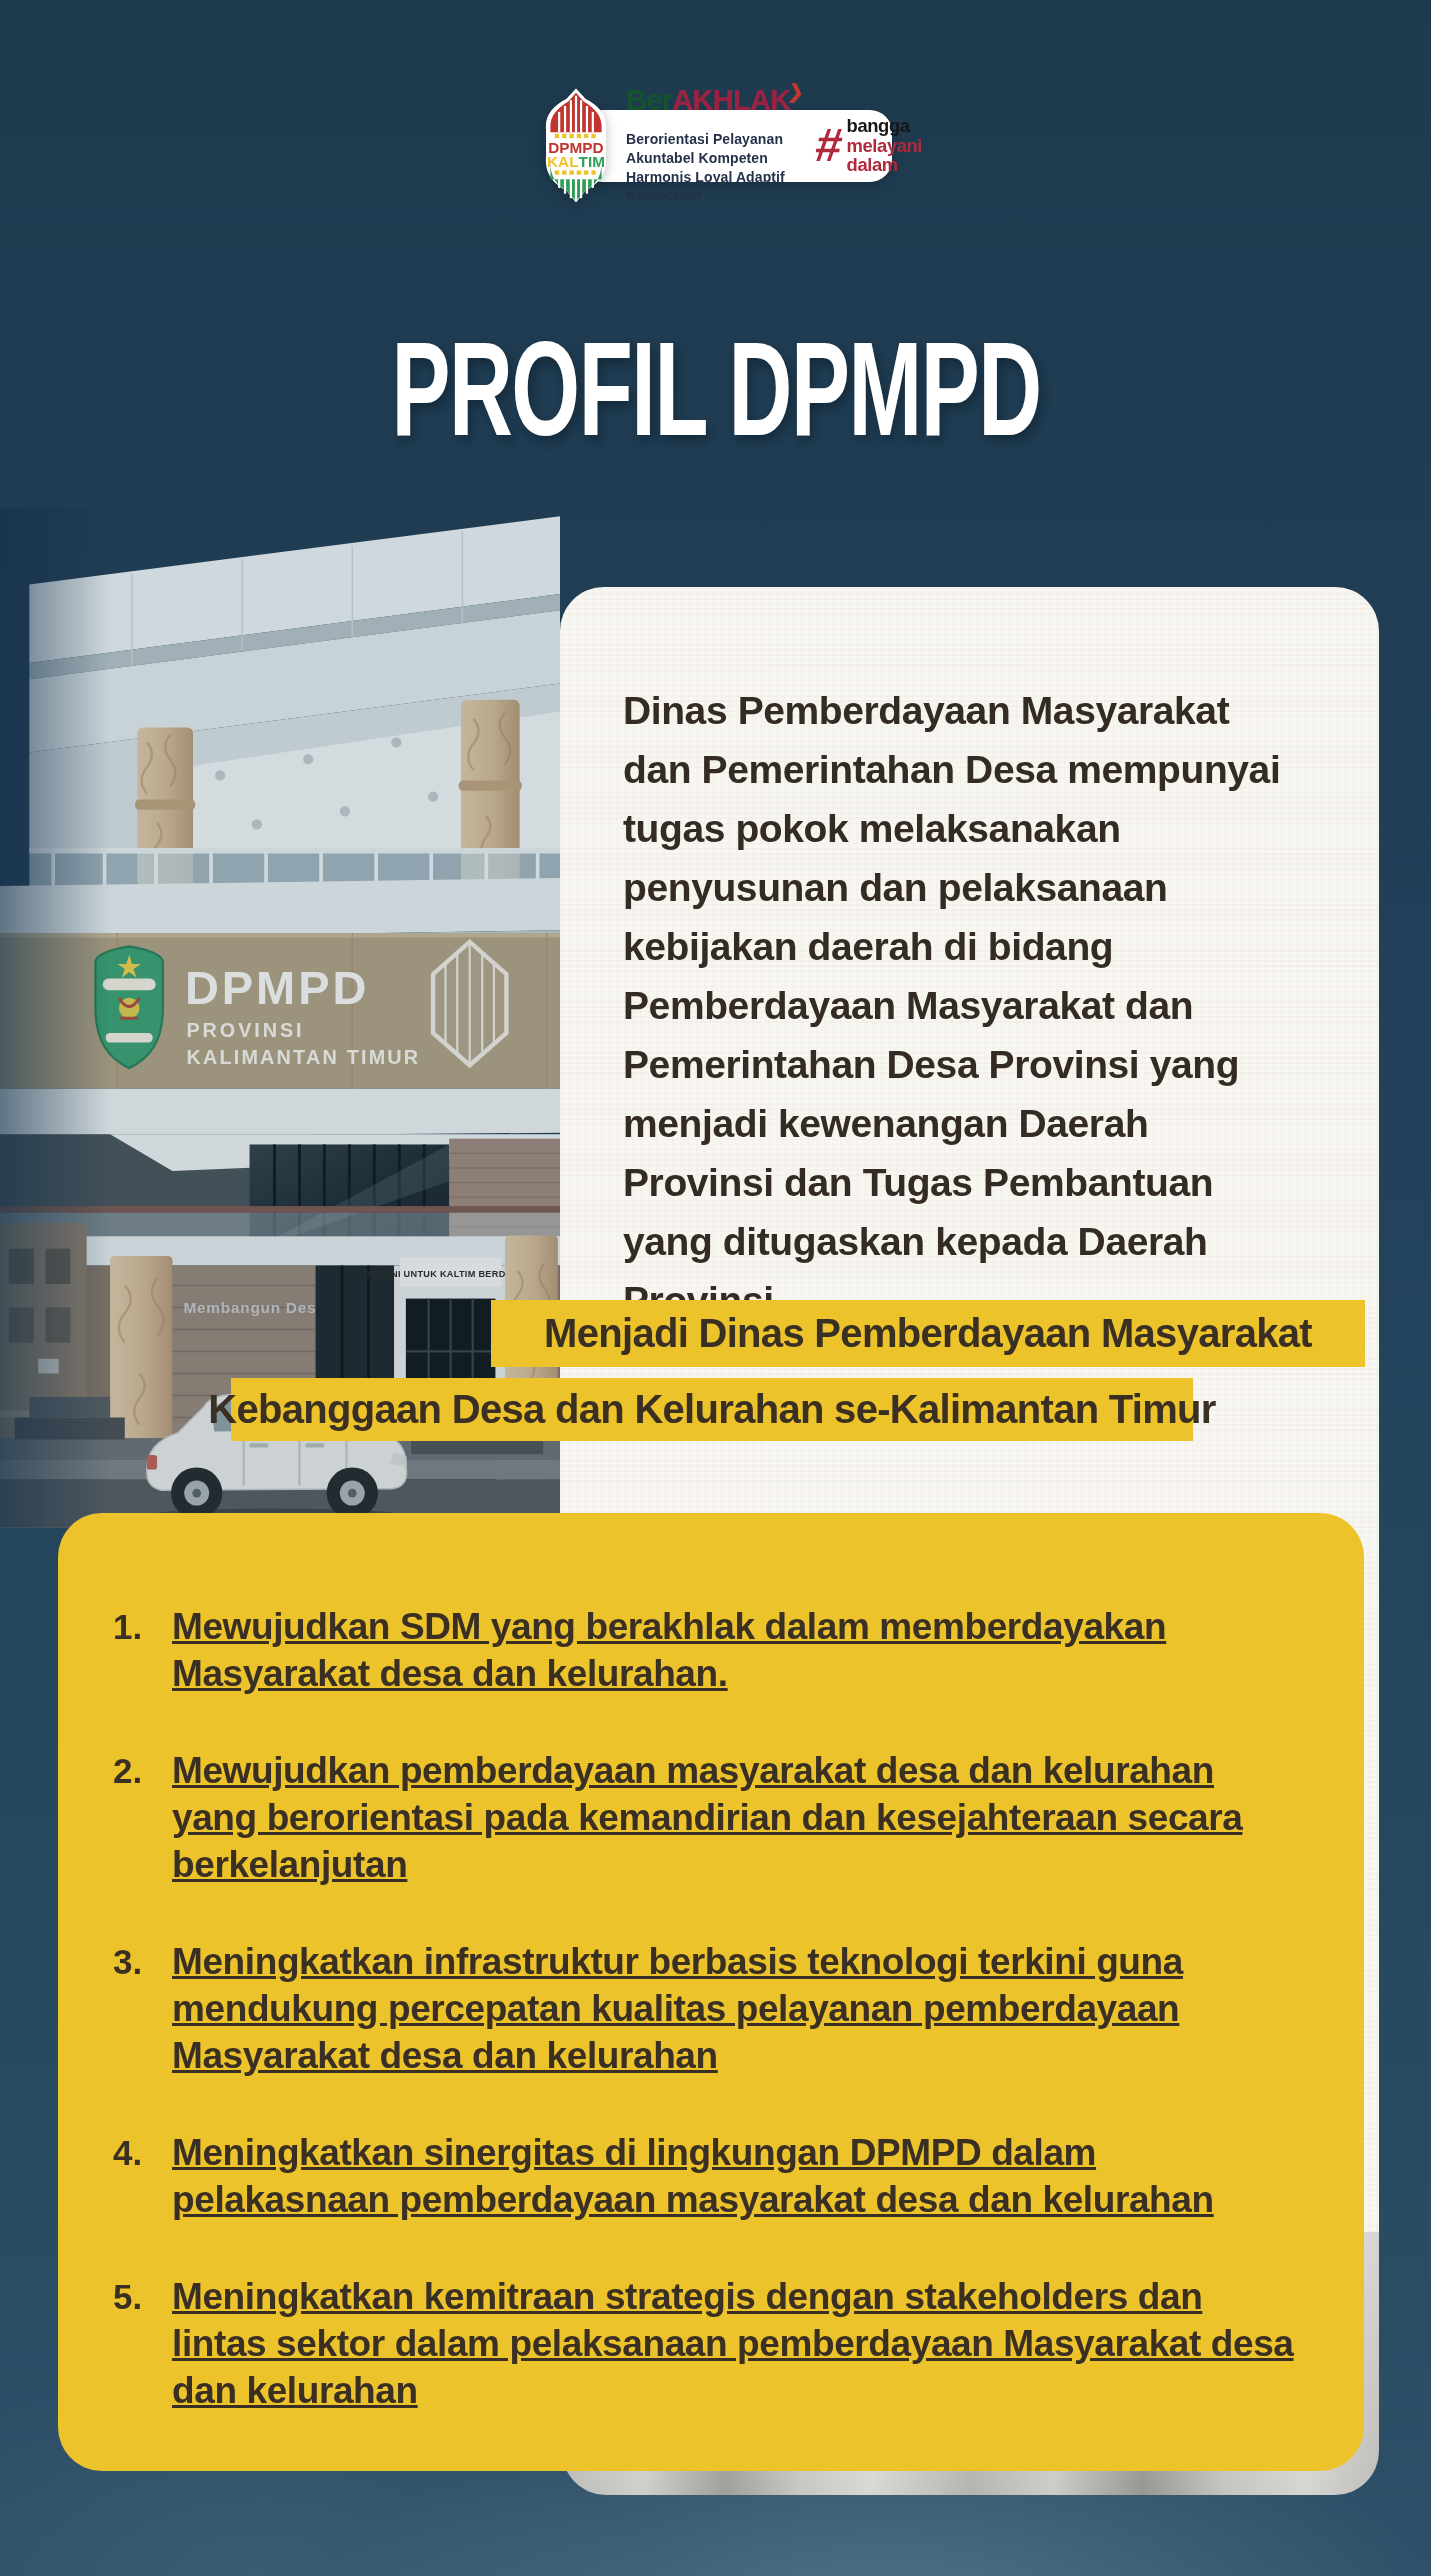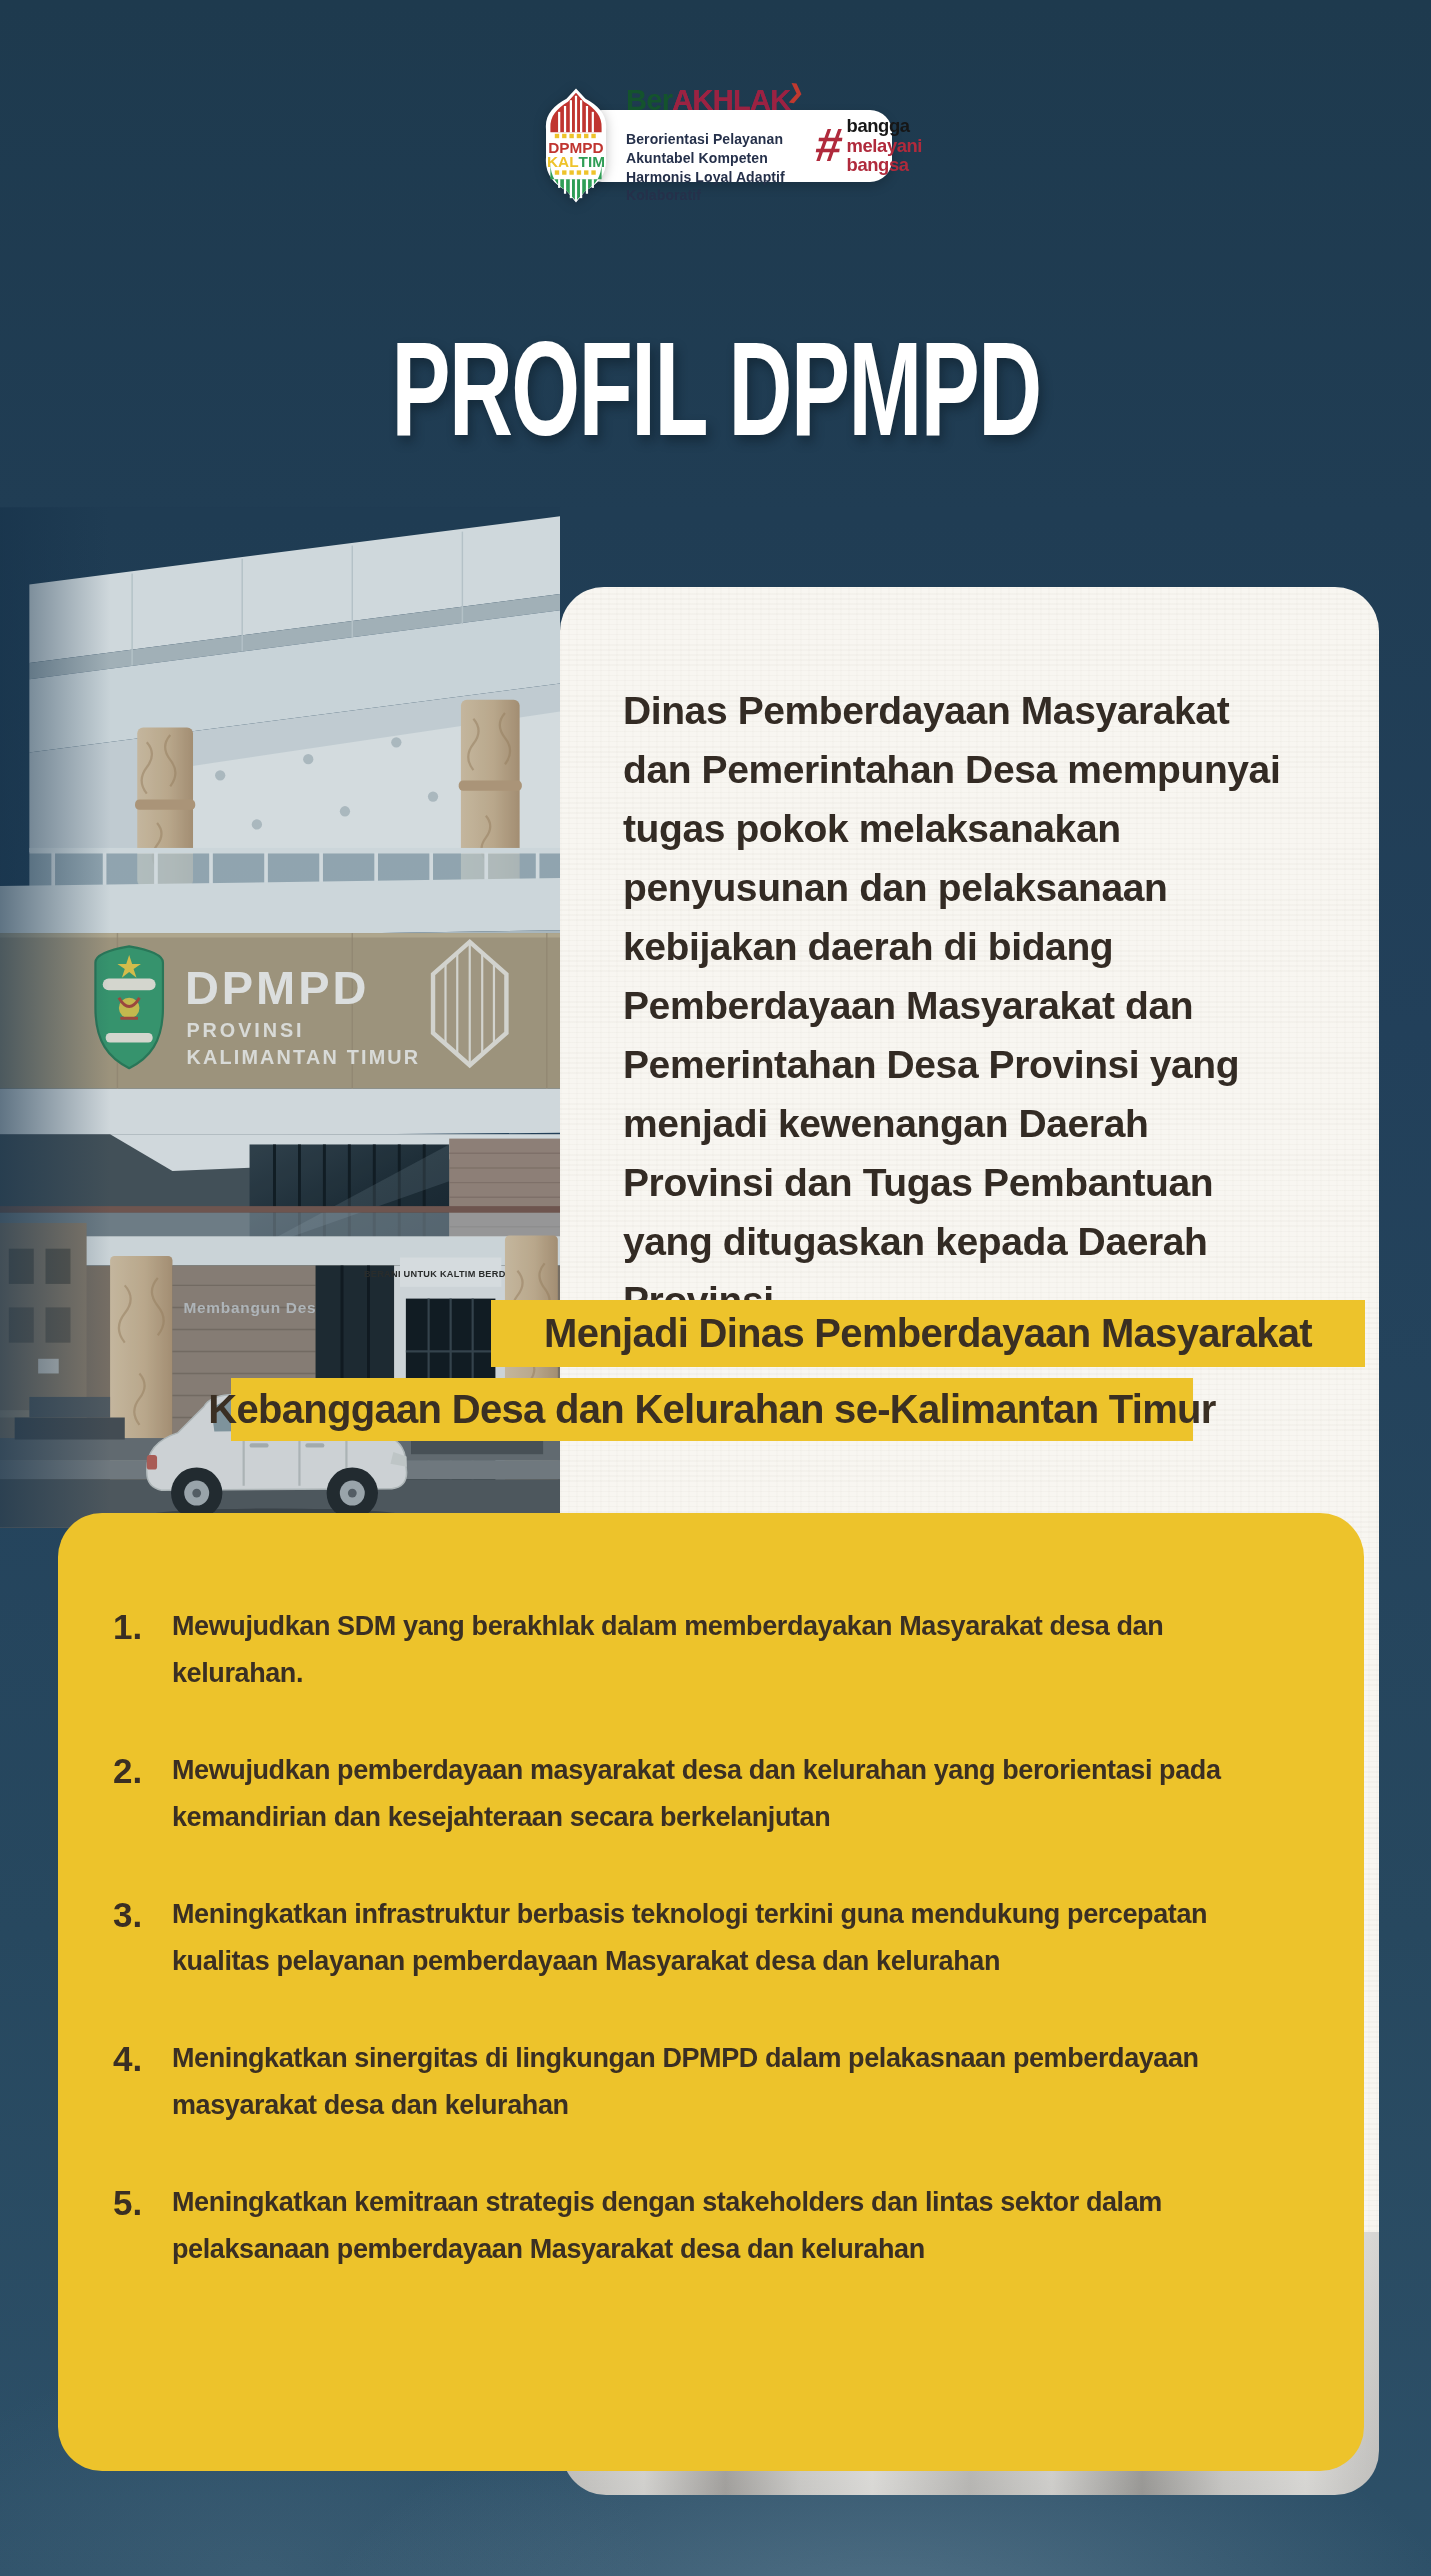--- a/index.html
+++ b/index.html
@@ -60,21 +60,21 @@
     color:#3a2f23; font-weight:800; font-size:40px; letter-spacing:-0.7px; white-space:nowrap; }
   .vision-bar.line1{ left:491px; top:1300px; width:874px; height:67px; }
   .vision-bar.line2{ left:231px; top:1378px; width:962px; height:63px; }
 
   
   .mission-card{ position:absolute; left:58px; top:1513px; width:1306px; height:958px;
     background:#edc32b; border-radius:44px; z-index:4; }
   .mission-list{ list-style:none; padding:90px 70px 0 55px; }
   .mission-list li{ display:flex; margin-bottom:50px; }
   .mission-list .num{ flex:0 0 59px; font-size:35px; font-weight:800; color:#3a2f23; line-height:47px; }
-  .mission-list .mtext{ flex:1; font-size:27px; font-weight:800; color:#3a2f23; line-height:47px; letter-spacing:-0.4px; }
+  .mission-list .mtext{ flex:1; font-size:37px; font-weight:800; color:#3a2f23; line-height:47px; letter-spacing:-0.4px;text-decoration:underline; }
 </style>
 </head>
 <body>
 
 <div class="poster">
 
   <div class="header-logos">
     <svg class="shield-logo" viewBox="0 0 98 160">
       <path d="M49,2 L62,16 C80,26 92,38 90,58 L90,96 C92,118 80,132 62,142 L49,158 L36,142 C18,132 6,118 8,96 L8,58 C6,38 18,26 36,16 Z" fill="#ffffff"></path>
       <g>
@@ -131,21 +131,21 @@
         <div class="tag">
           <div>Berorientasi Pelayanan Akuntabel Kompeten</div>
           <div>Harmonis Loyal Adaptif Kolaboratif</div>
         </div>
       </div>
       <div class="hashtag">
         <div class="mark">#</div>
         <div class="words">
           <div class="w1">bangga</div>
           <div class="w2">melayani</div>
-          <div class="w3">bangsa</div>
+          <div class="w3">dalam</div>
         </div>
       </div>
     </div>
   </div>
 
   <h1 class="page-title">PROFIL DPMPD</h1>
 
   <svg class="building-photo" viewBox="0 0 763 1390">
     <defs>
       <linearGradient id="colGrad" x1="0" y1="0" x2="1" y2="0">

